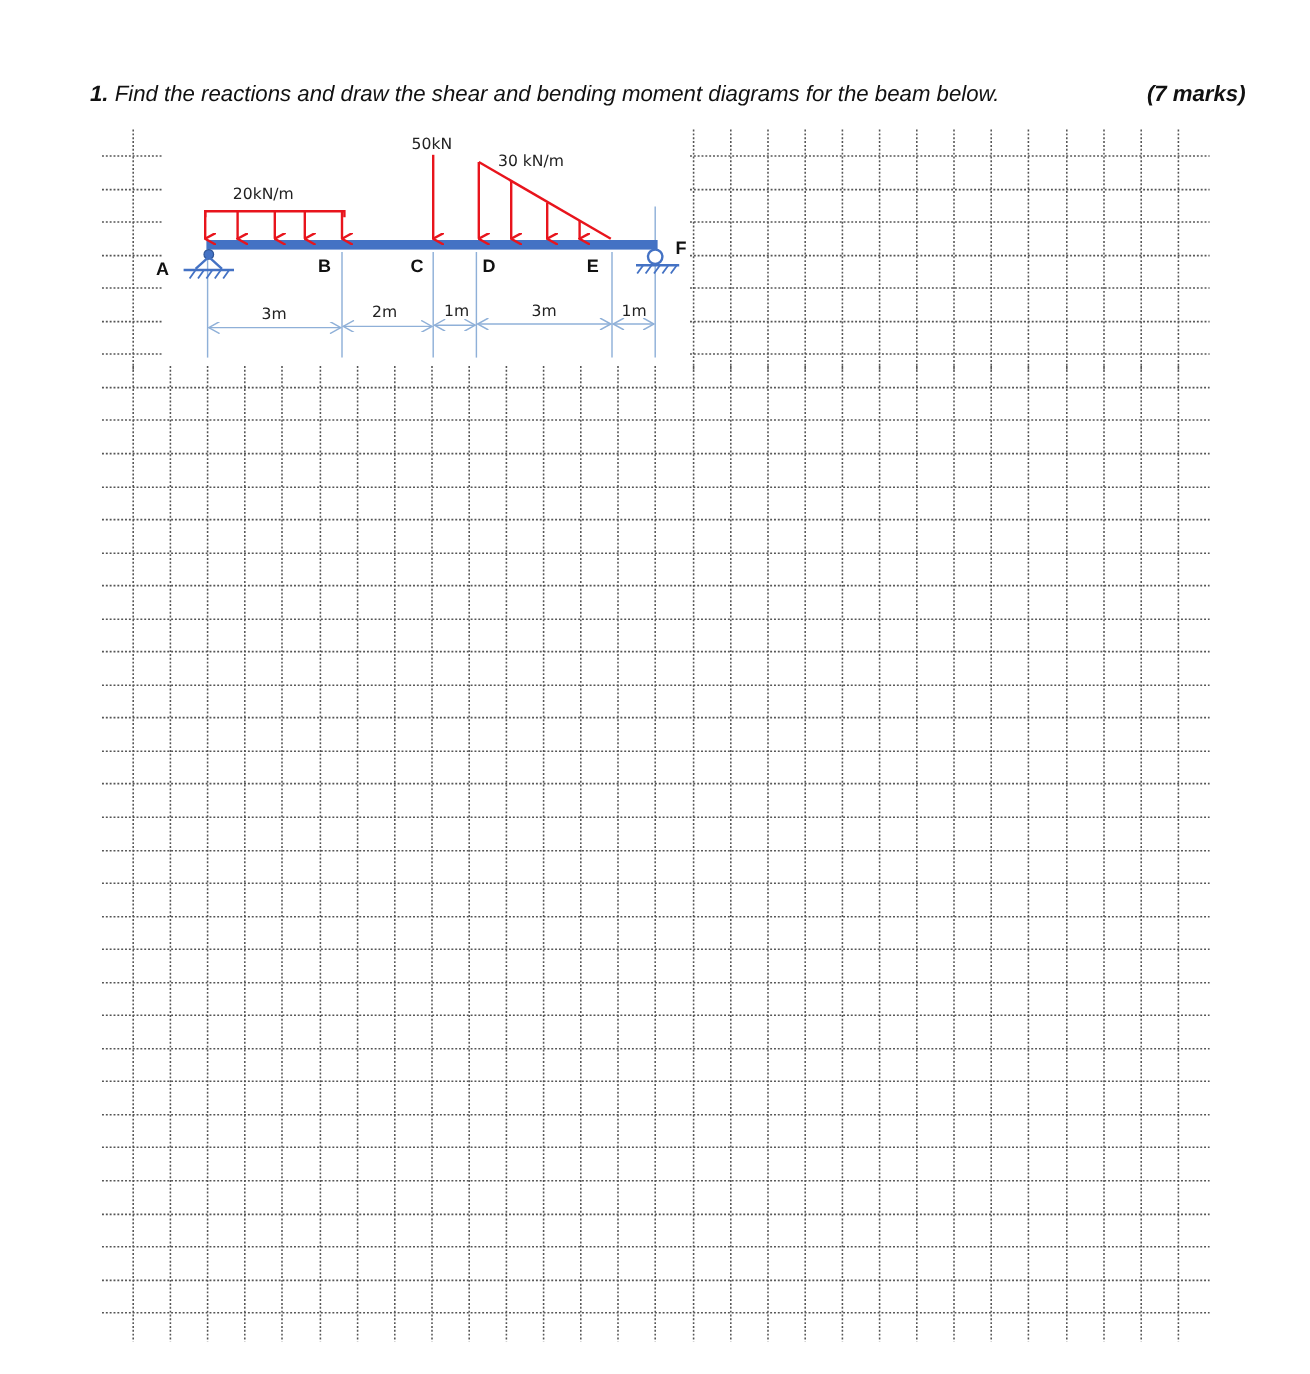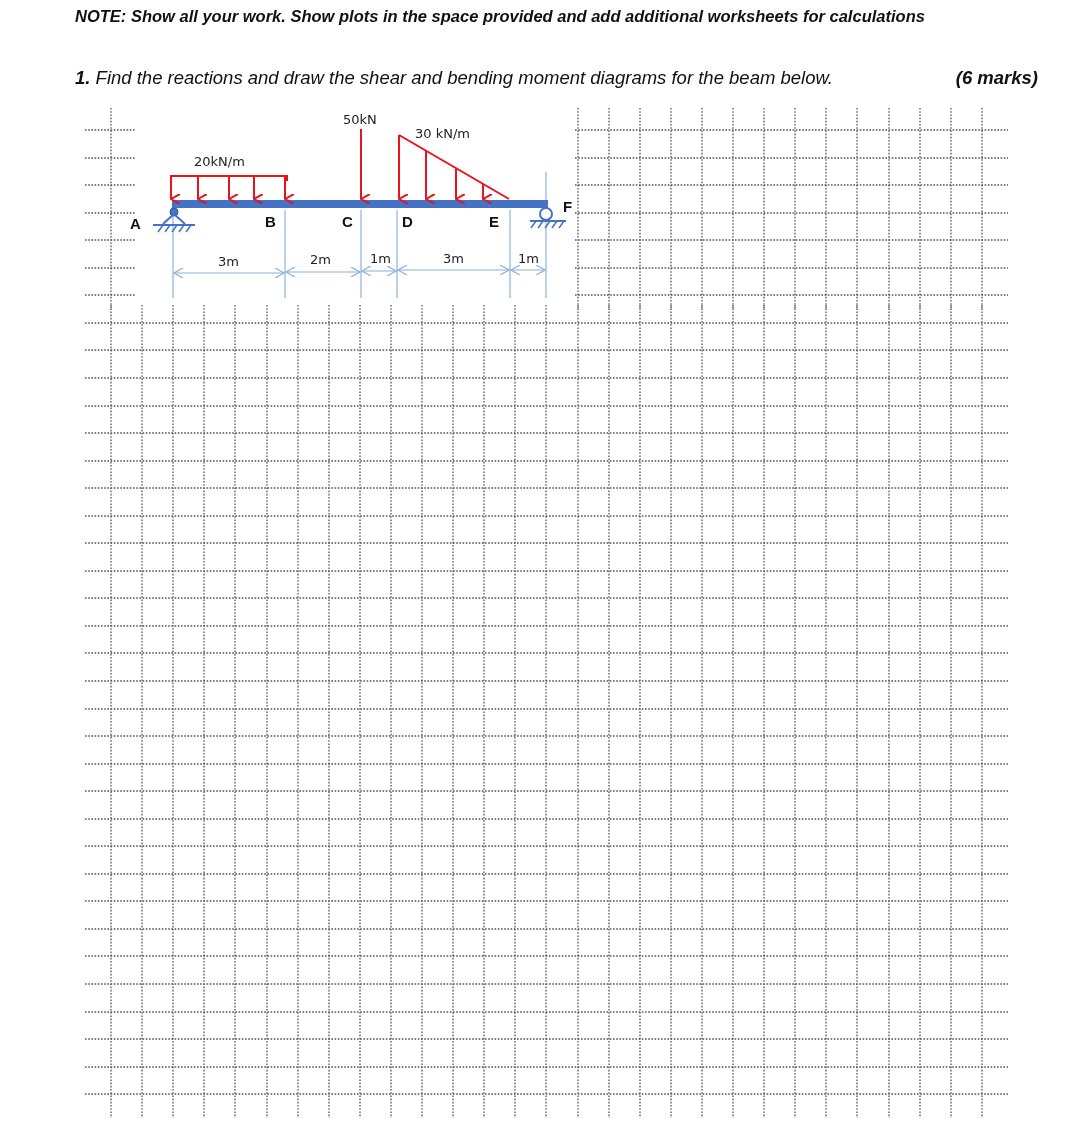--- a/index.html
+++ b/index.html
@@ -11,27 +11,26 @@
   .question .num { font-weight:bold; }
   .question .marks { position:absolute; right:-3px; top:0; font-weight:bold; }
   svg { position:absolute; left:0; top:0; }
   .lbl { font-family:"DejaVu Sans", sans-serif; font-size:13px; fill:#222; }
   .pt { font-family:"Liberation Sans", sans-serif; font-size:15px; font-weight:bold; fill:#111; }
 </style>
 </head>
 <body>
 
 <div class="note">
-  <div>NOTE: Show all your work.  Show plots in the space provided and add additional worksheets for calculations</div>
 </div>
 
 <div class="question">
   <span class="num">1.</span>
   <span>Find the reactions and draw the shear and bending moment diagrams for the beam below.</span>
-  <span class="marks">(6 marks)</span>
+  <span class="marks">(7 marks)</span>
 </div>
 
 <svg width="1092" height="1145" xmlns="http://www.w3.org/2000/svg">
   <defs>
     <marker id="redArrow" markerWidth="10" markerHeight="10" refX="5" refY="9" orient="auto" markerUnits="userSpaceOnUse">
       <path d="M0,0 L5,9 L10,0" fill="none" stroke="#e8141c" stroke-width="2"></path>
     </marker>
     <marker id="dimL" markerWidth="12" markerHeight="10" refX="1" refY="5" orient="auto" markerUnits="userSpaceOnUse">
       <path d="M10,0 L1,5 L10,10" fill="none" stroke="#8fb0d8" stroke-width="1.2"></path>
     </marker>

